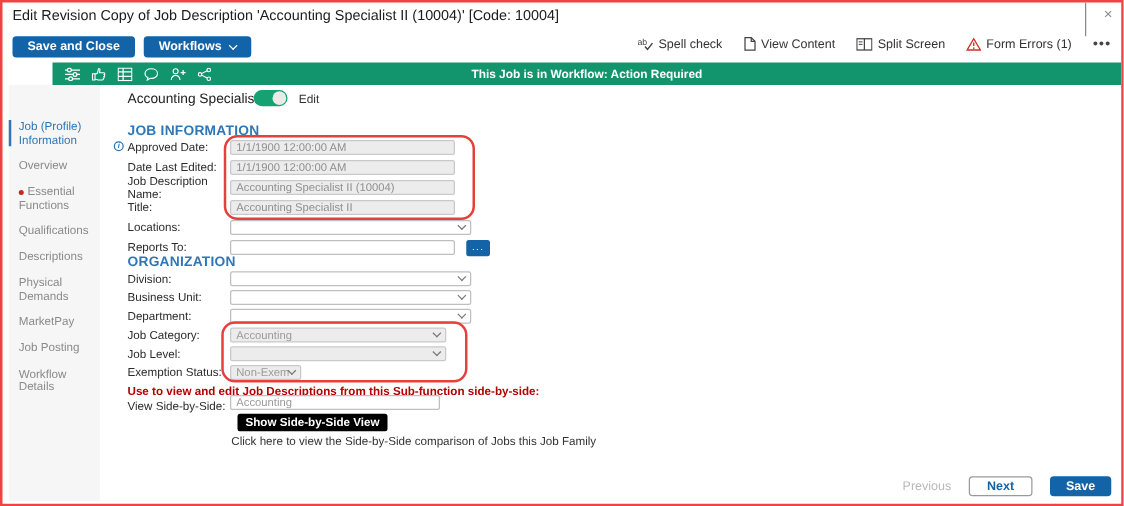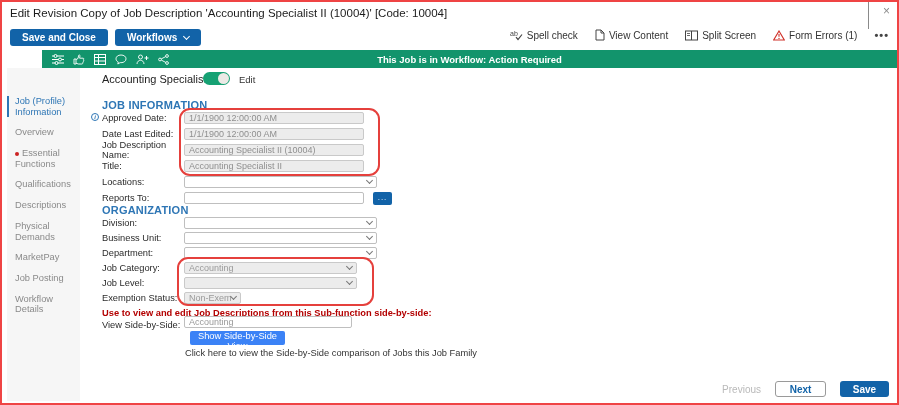--- a/index.html
+++ b/index.html
@@ -65,22 +65,22 @@
   .ellipsis-btn { margin-left:9px; width:19px; height:13px; background:#1263a8; border:none; border-radius:2px;
                   color:#fff; font-size:8px; line-height:6px; letter-spacing:1px; cursor:pointer; }
   
   .anno { position:absolute; border:2px solid #e5403c; border-radius:11px; pointer-events:none; }
   .anno1 { left:177px; top:106px; width:201px; height:68px; }
   .anno2 { left:175px; top:255px; width:197px; height:49px; }
   
   .sbs-instruction { position:absolute; left:100px; top:306px; font-size:9.3px; font-weight:bold; color:#b30000; }
   .sbs-label { position:absolute; left:100px; top:318px; font-size:9.3px; color:#2b2b2b; }
   .sbs-input { position:absolute; left:182px; top:314px; width:168px; }
-  .sbs-btn { position:absolute; left:188px; top:329px; width:95px; height:14px; background:#3b82f6; border:none; border-radius:2px;
-             color:#fff; font-size:9.3px; font-weight:normal; cursor:pointer; font-family:"Liberation Sans", sans-serif; }
+  .sbs-btn { position:absolute; left:188px; top:329px; width:120px; height:14px; background:#000000; border:none; border-radius:2px;
+             color:#fff; font-size:9.3px; font-weight:bold; cursor:pointer; font-family:"Liberation Sans", sans-serif; }
   .sbs-hint { position:absolute; left:183px; top:346px; font-size:9.3px; color:#333; cursor:pointer; }
   
   .footer { position:absolute; right:8px; bottom:6px; display:flex; gap:14px; align-items:center; }
   .prev-label { font-size:10px; color:#b9b9b9; }
   .btn-next { width:51px; height:16px; background:#fff; border:1px solid #9a9a9a; border-radius:3px; color:#1263a8;
               font-size:10px; font-weight:bold; cursor:pointer; font-family:"Liberation Sans", sans-serif; }
   .btn-save { width:49px; height:16px; background:#1263a8; border:none; border-radius:3px; color:#fff;
               font-size:10px; font-weight:bold; cursor:pointer; font-family:"Liberation Sans", sans-serif; }
 </style>
 </head>

